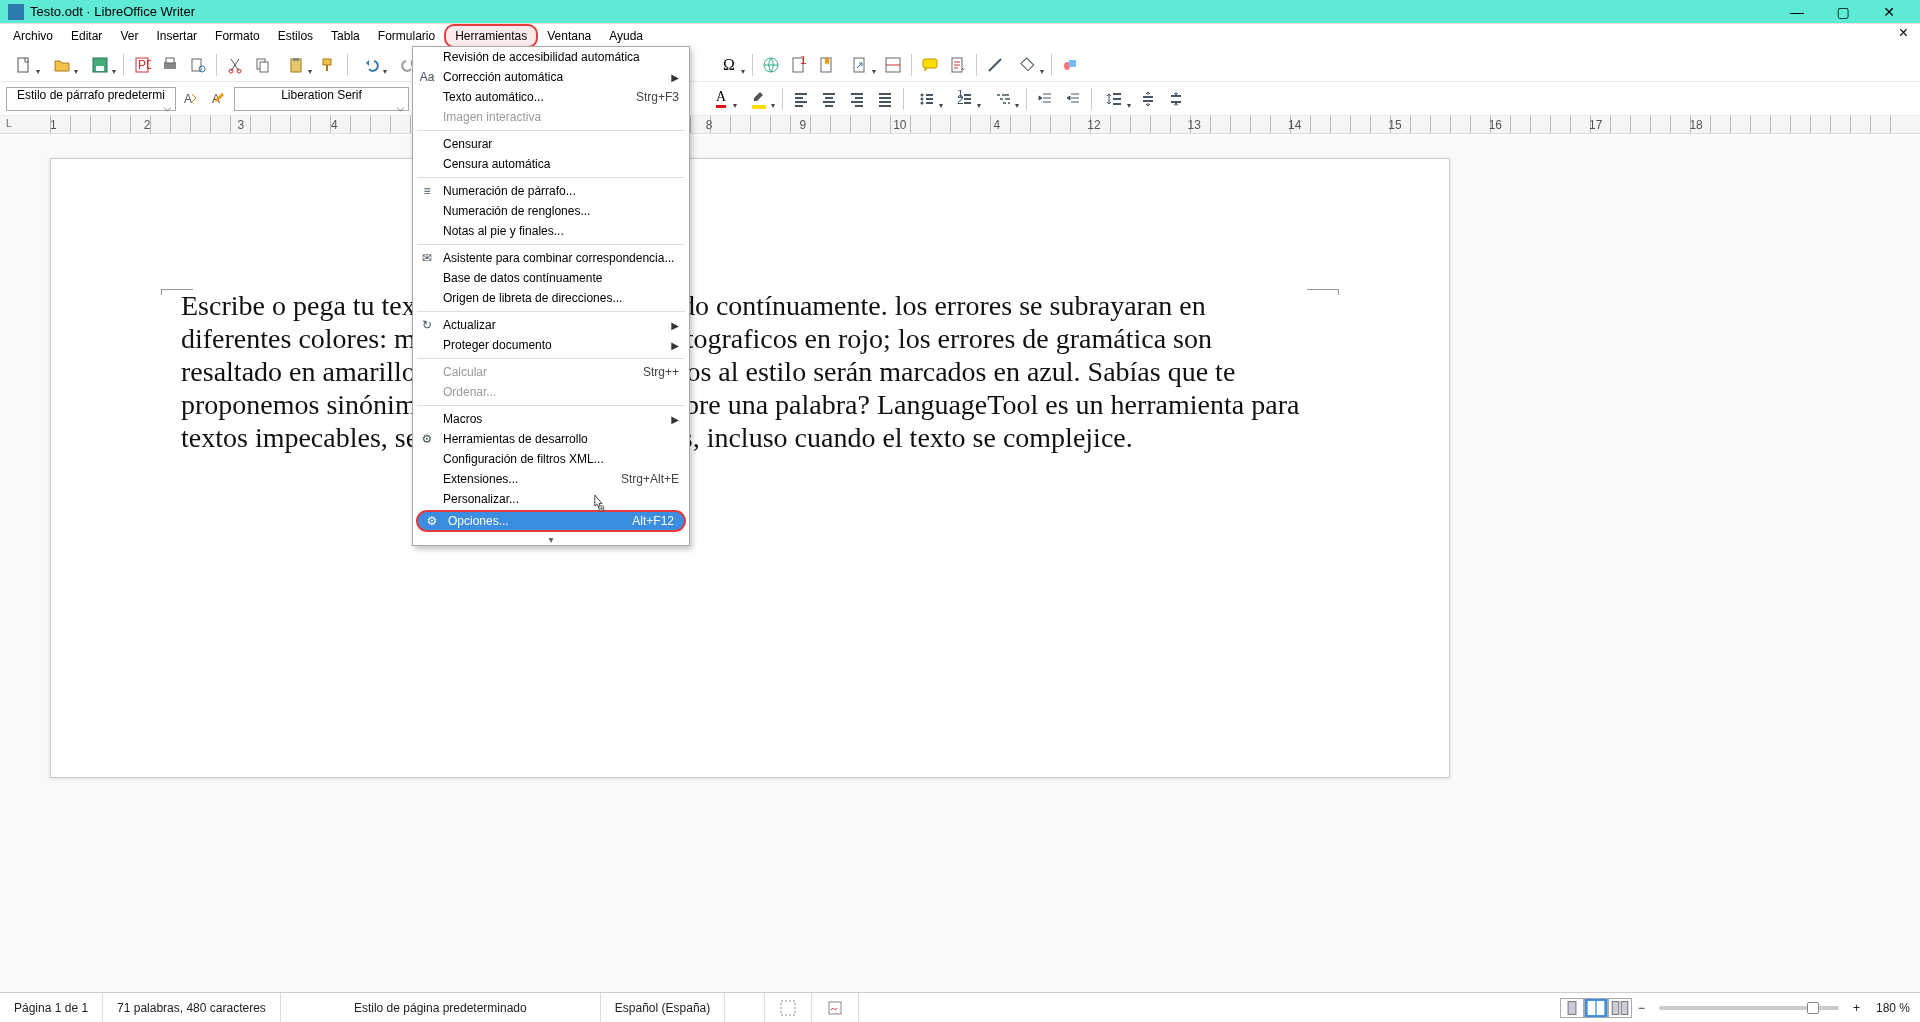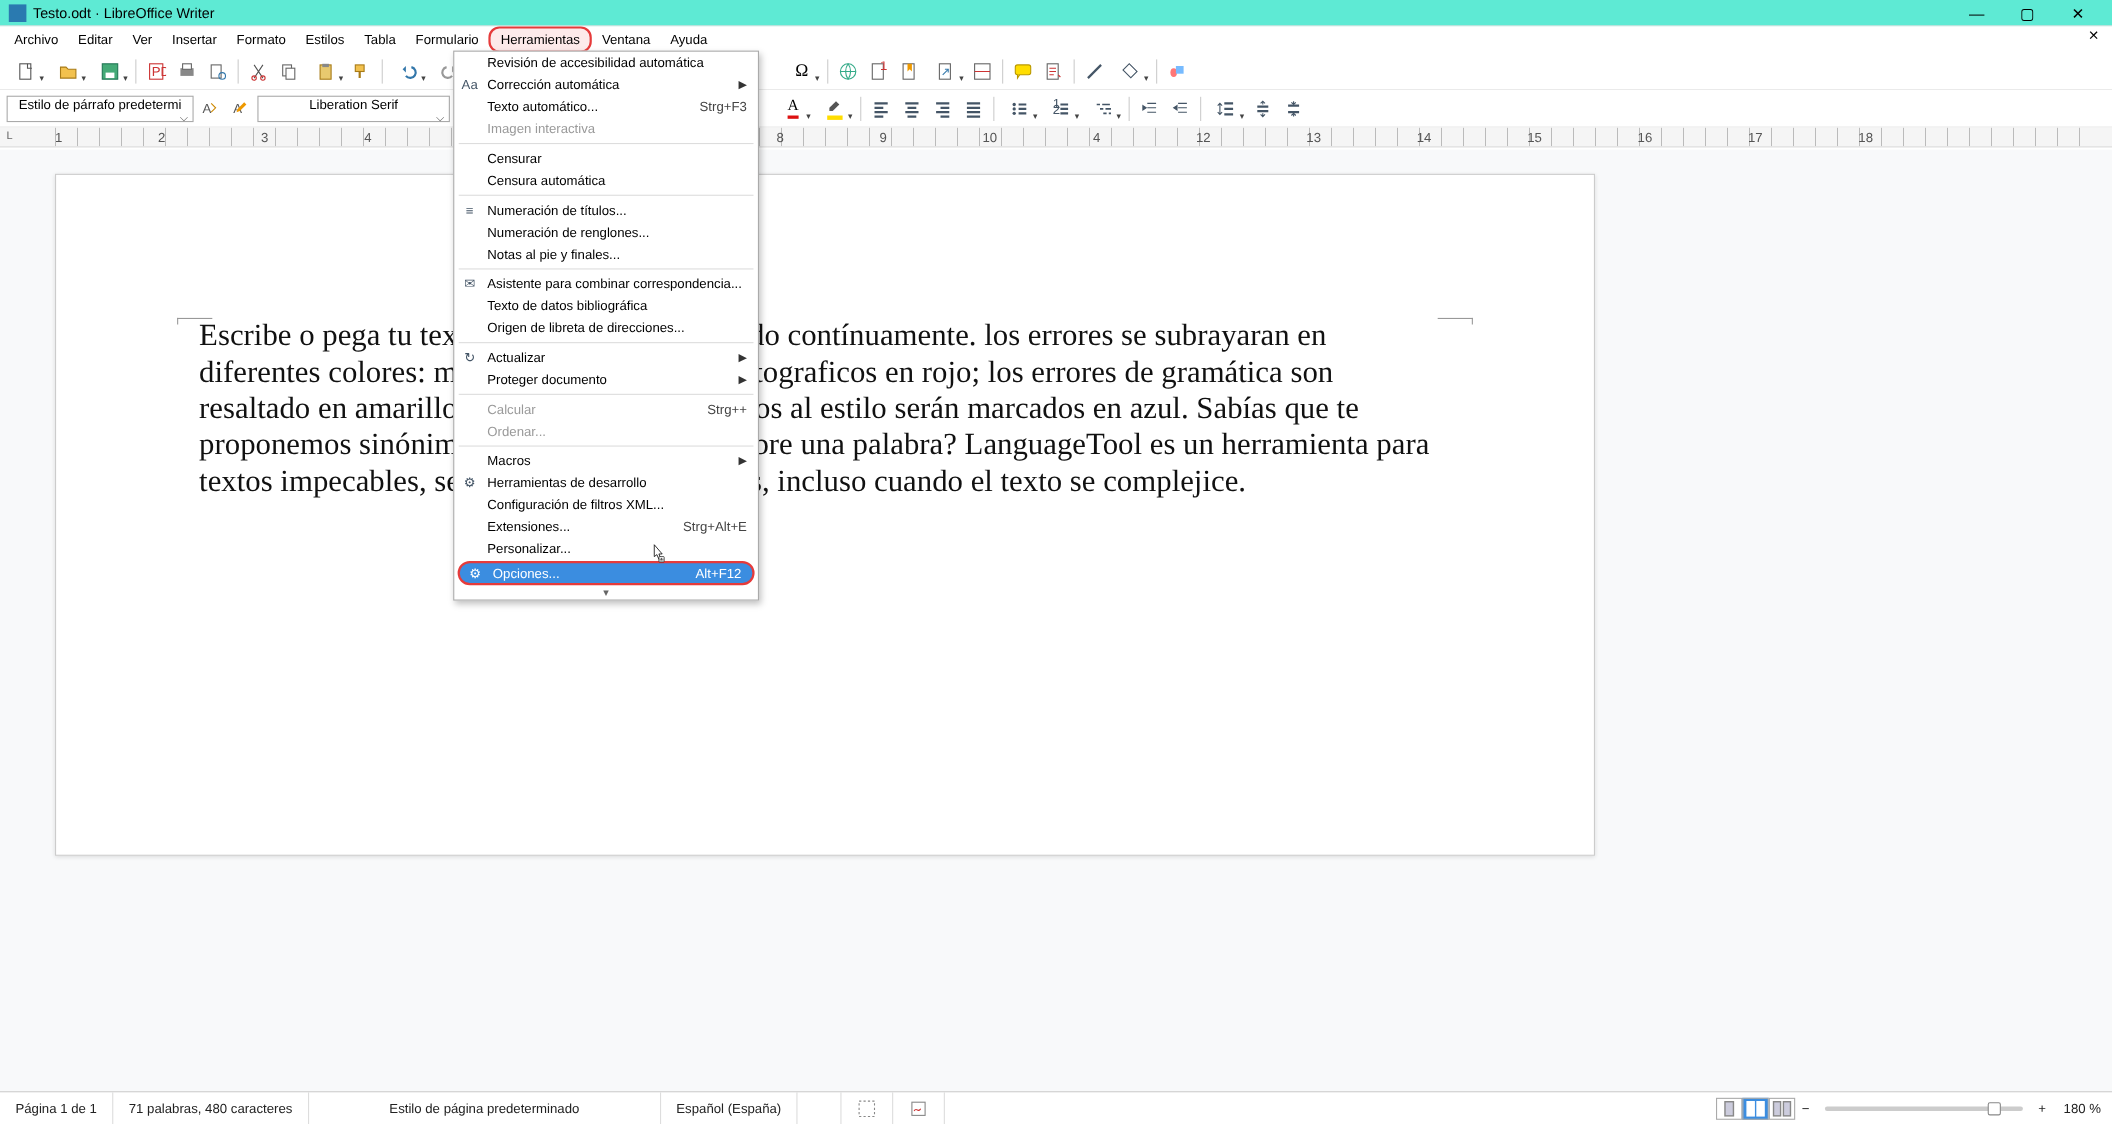--- a/index.html
+++ b/index.html
@@ -425,38 +425,38 @@
       <span class="ico"></span>
       <span class="lbl">Censurar</span>
     </div>
     <div class="dd-item">
       <span class="ico"></span>
       <span class="lbl">Censura automática</span>
     </div>
     <div class="dd-sep"></div>
     <div class="dd-item">
       <span class="ico">≡</span>
-      <span class="lbl">Numeración de títulos...</span>
+      <span class="lbl">Numeración de párrafo...</span>
     </div>
     <div class="dd-item">
       <span class="ico"></span>
       <span class="lbl">Numeración de renglones...</span>
     </div>
     <div class="dd-item">
       <span class="ico"></span>
       <span class="lbl">Notas al pie y finales...</span>
     </div>
     <div class="dd-sep"></div>
     <div class="dd-item">
       <span class="ico">✉</span>
       <span class="lbl">Asistente para combinar correspondencia...</span>
     </div>
     <div class="dd-item">
       <span class="ico"></span>
-      <span class="lbl">Texto de datos bibliográfica</span>
+      <span class="lbl">Base de datos contínuamente</span>
     </div>
     <div class="dd-item">
       <span class="ico"></span>
       <span class="lbl">Origen de libreta de direcciones...</span>
     </div>
     <div class="dd-sep"></div>
     <div class="dd-item">
       <span class="ico">↻</span>
       <span class="lbl">Actualizar</span>
       <span class="sub">▶</span>

